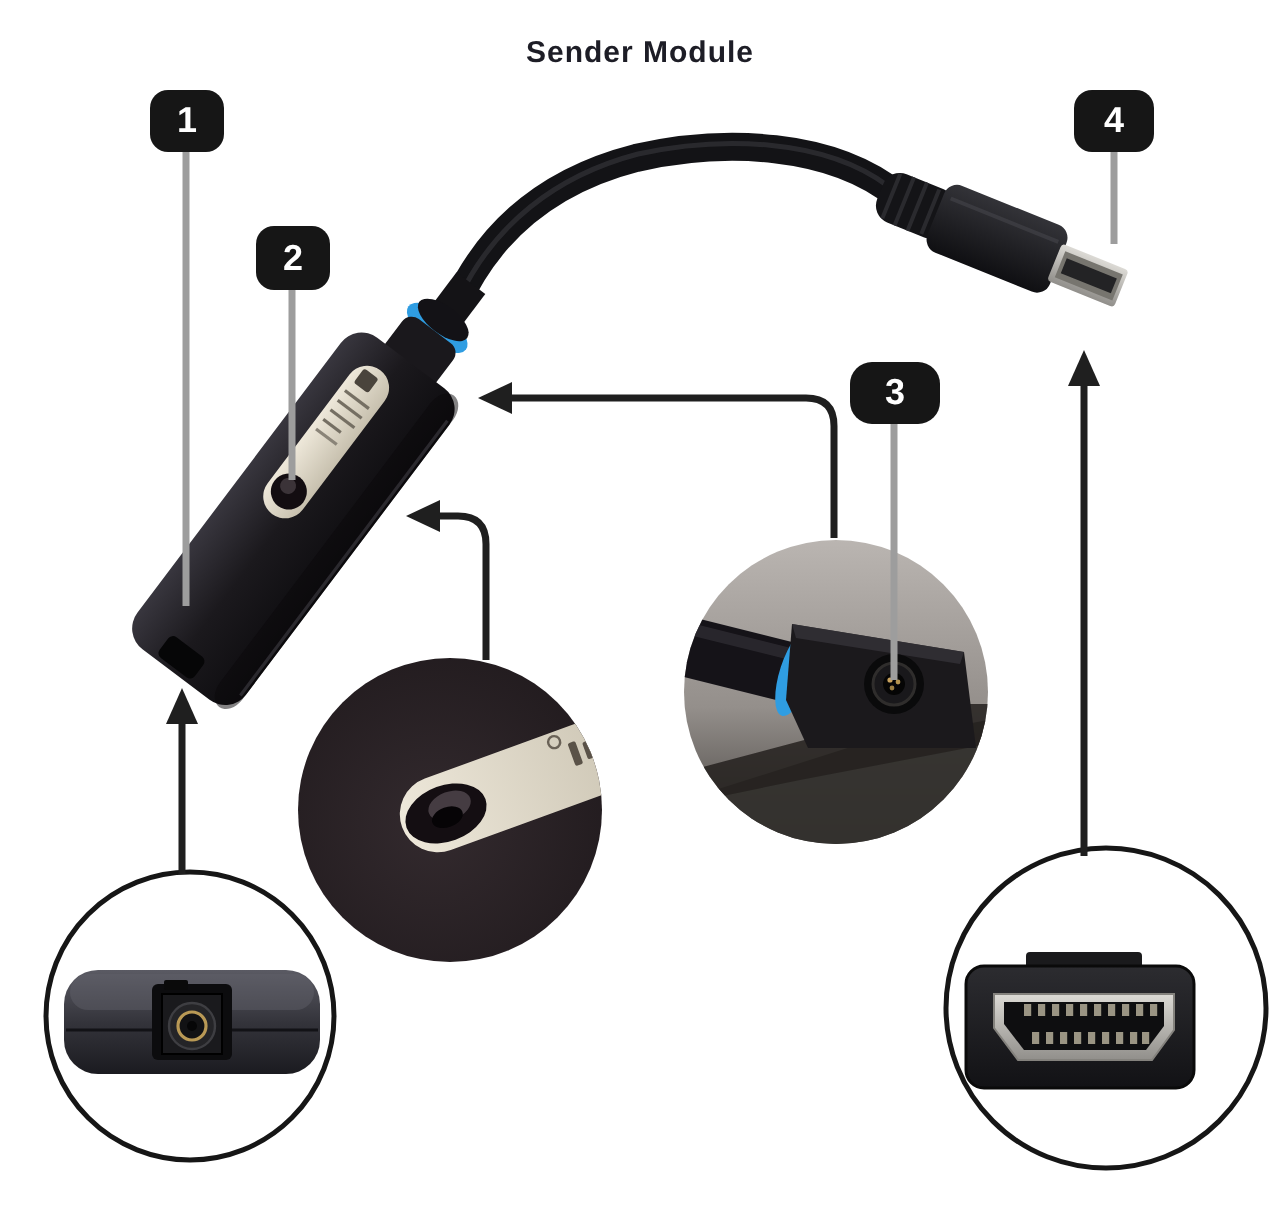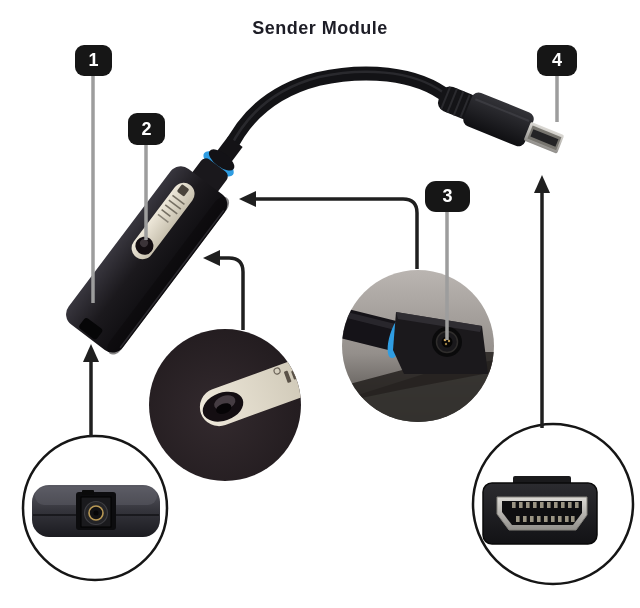--- a/index.html
+++ b/index.html
@@ -5,21 +5,21 @@
   :root{
     --background:#ffffff; --title-color:#1d1d26;
     --badge-bg:#161616; --badge-text:#ffffff;
     --leader:#9d9d9d; --arrow:#1f1f1f; --circle-outline:#161616;
   }
   *{box-sizing:border-box;}
   body{margin:0;background:var(--background);font-family:"Liberation Sans",sans-serif;}
   .canvas{position:relative;width:640px;height:608px;background:var(--background);overflow:hidden;}
   .art{position:absolute;left:0;top:0;}
   .title{position:absolute;left:0;top:18px;width:100%;text-align:center;
-         font-size:18px;font-weight:bold;letter-spacing:.5px;color:var(--title-color);}
+         font-size:15px;font-weight:bold;letter-spacing:.5px;color:var(--title-color);}
   .badge{position:absolute;background:var(--badge-bg);color:var(--badge-text);
          border-radius:9px;display:flex;align-items:center;justify-content:center;
          font-size:18px;font-weight:bold;}
   .badge-1{left:75px;top:45px;width:37px;height:31px;}
   .badge-2{left:128px;top:113px;width:37px;height:32px;}
   .badge-3{left:425px;top:181px;width:45px;height:31px;border-radius:11px;}
   .badge-4{left:537px;top:45px;width:40px;height:31px;}
   .leader{stroke:var(--leader);stroke-width:3.5;fill:none;}
   .aline{stroke:var(--arrow);stroke-width:3.5;fill:none;}
   .ahead{fill:var(--arrow);stroke:none;}

